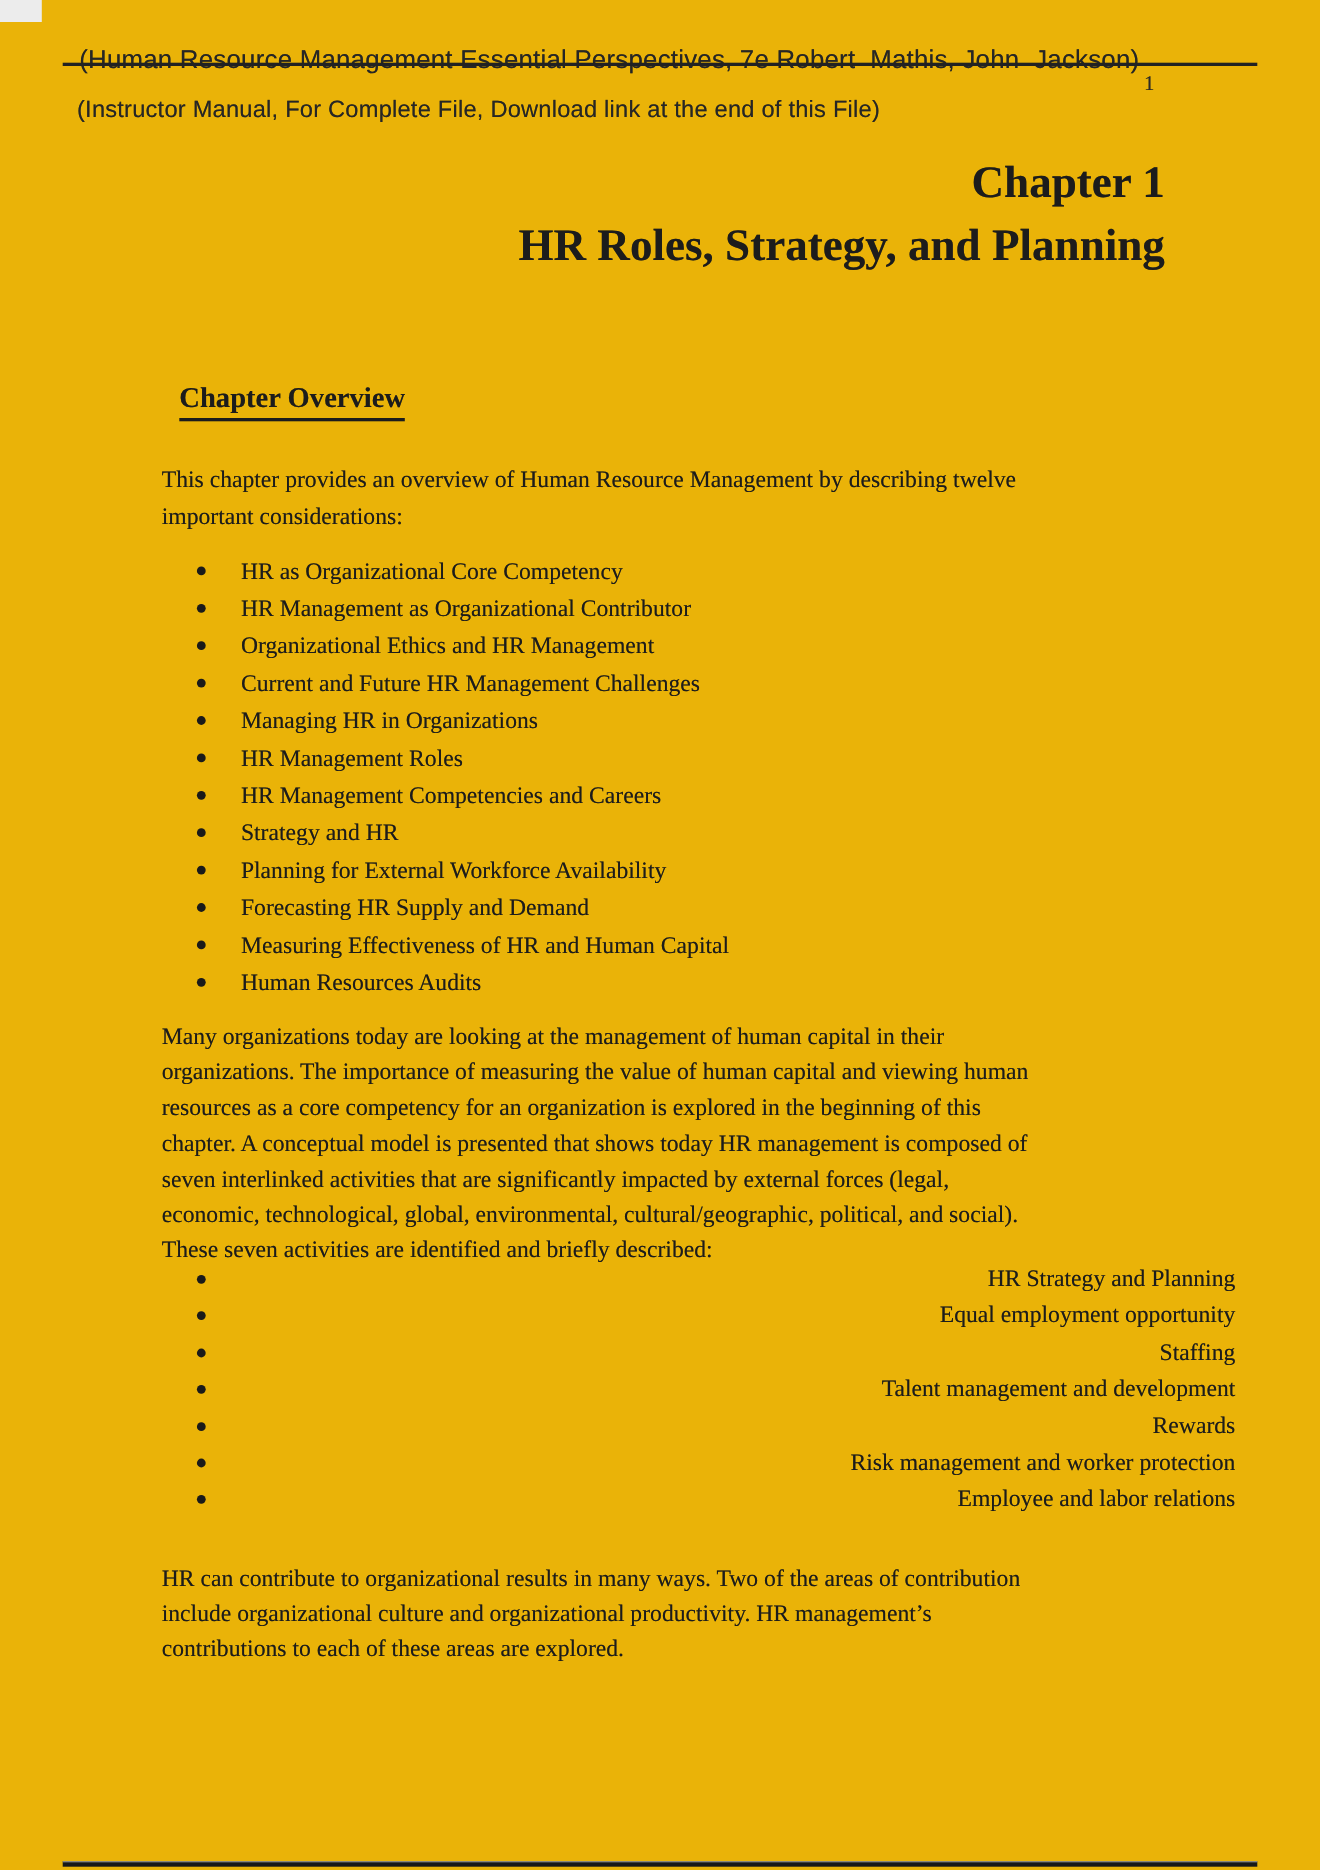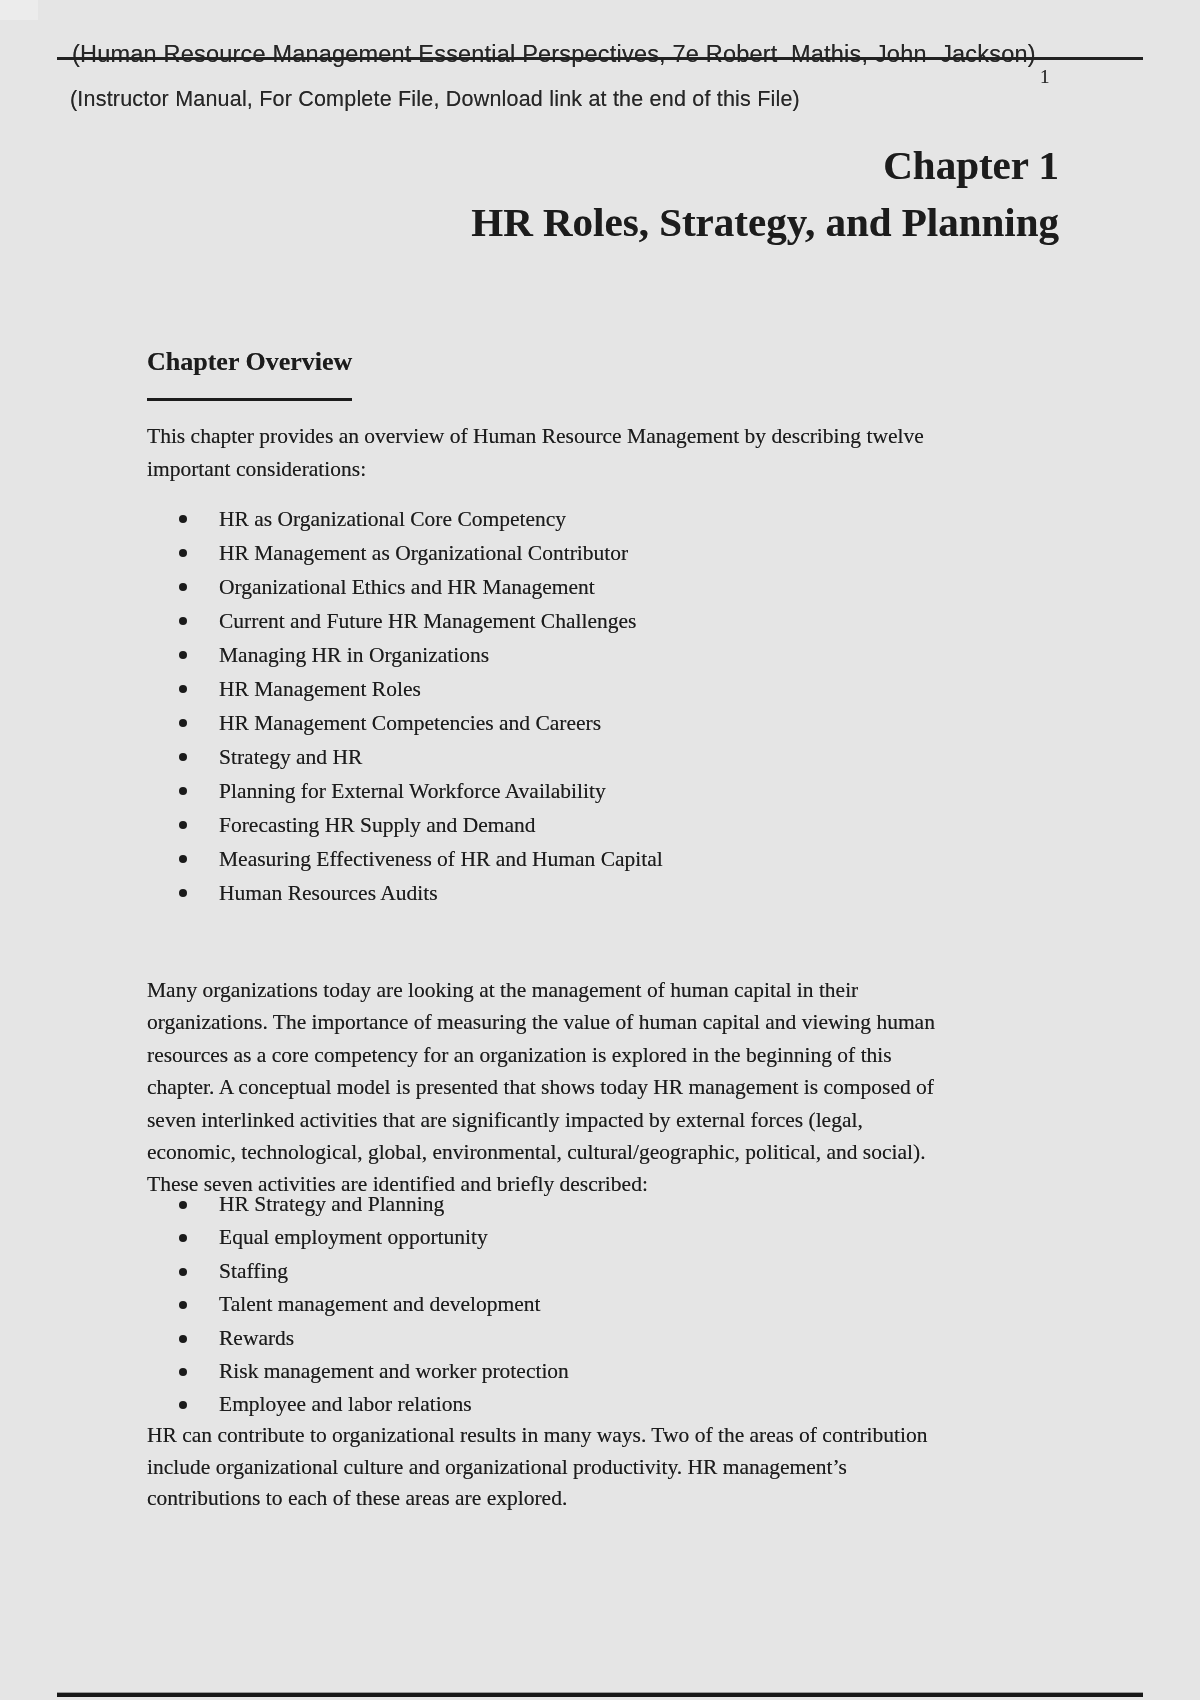--- a/index.html
+++ b/index.html
@@ -1,21 +1,21 @@
 <!DOCTYPE html>
 <html><head>
 <meta charset="utf-8">
 <style>
   html, body { margin: 0; padding: 0; background: #888; }
   .page {
     position: relative;
     width: 1200px;
     height: 1700px;
     margin: 0 auto;
-    background: #e5e5e5;
+    background: #eab308;
     overflow: hidden;
     color: #1c1c1c;
     font-family: "Liberation Serif", serif;
   }
   .page * { text-shadow: 0 0 0.6px rgba(25,25,25,0.55); }
 
   .scan-artifact {
     position: absolute; left: 0; top: 0;
     width: 38px; height: 20px;
     background: #ececec;
@@ -52,38 +52,39 @@
   .title-2 { top: 197px; font-size: 41px; line-height: 50px; }
 
   
   .section-heading {
     position: absolute; left: 147px; top: 346px;
     font-size: 26px; line-height: 32px; font-weight: bold;
   }
   .section-heading .ul {
     display: inline-block;
     border-bottom: 3px solid #1c1c1c;
-    padding-bottom: 20px;
+    padding-bottom: 2px;
+    margin-left: 16px;
   }
 
   
   .para { position: absolute; left: 147px; width: 960px; font-size: 21.5px; }
   .para .tline { white-space: pre-wrap; }
   .para-1 { top: 420px; line-height: 33px; }
-  .para-2 { top: 926px;  line-height: 32.4px; margin-top: 48px; }
+  .para-2 { top: 926px;  line-height: 32.4px; }
   .para-3 { top: 1420px; line-height: 31.6px; }
 
   
   .blist {
     position: absolute; left: 147px; width: 960px;
     margin: 16px; padding: 0; list-style: none;
     font-size: 21.5px;
   }
   .list-1 { top: 486px;  line-height: 34px; }
-  .list-2 { top: 1172px; line-height: 33.4px; }
+  .list-2 { top: 1130px; line-height: 33.4px; text-align: right; }
   .bullet-item { position: relative; padding-left: 56px; }
   .bullet-item::before {
     content: "";
     position: absolute; left: 16px; top: 13px;
     width: 8px; height: 8px; border-radius: 50%;
     background: #1a1a1a;
   }
 
   
   .bottom-rule {

